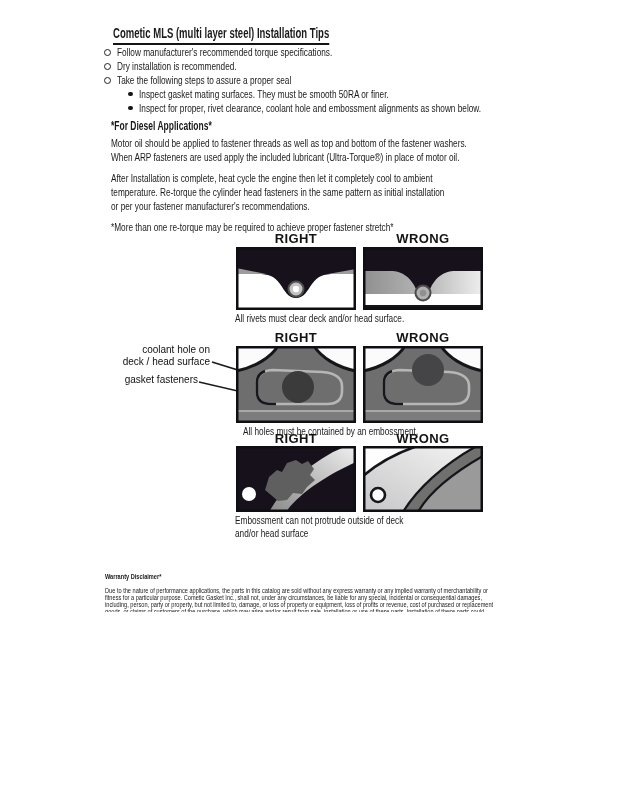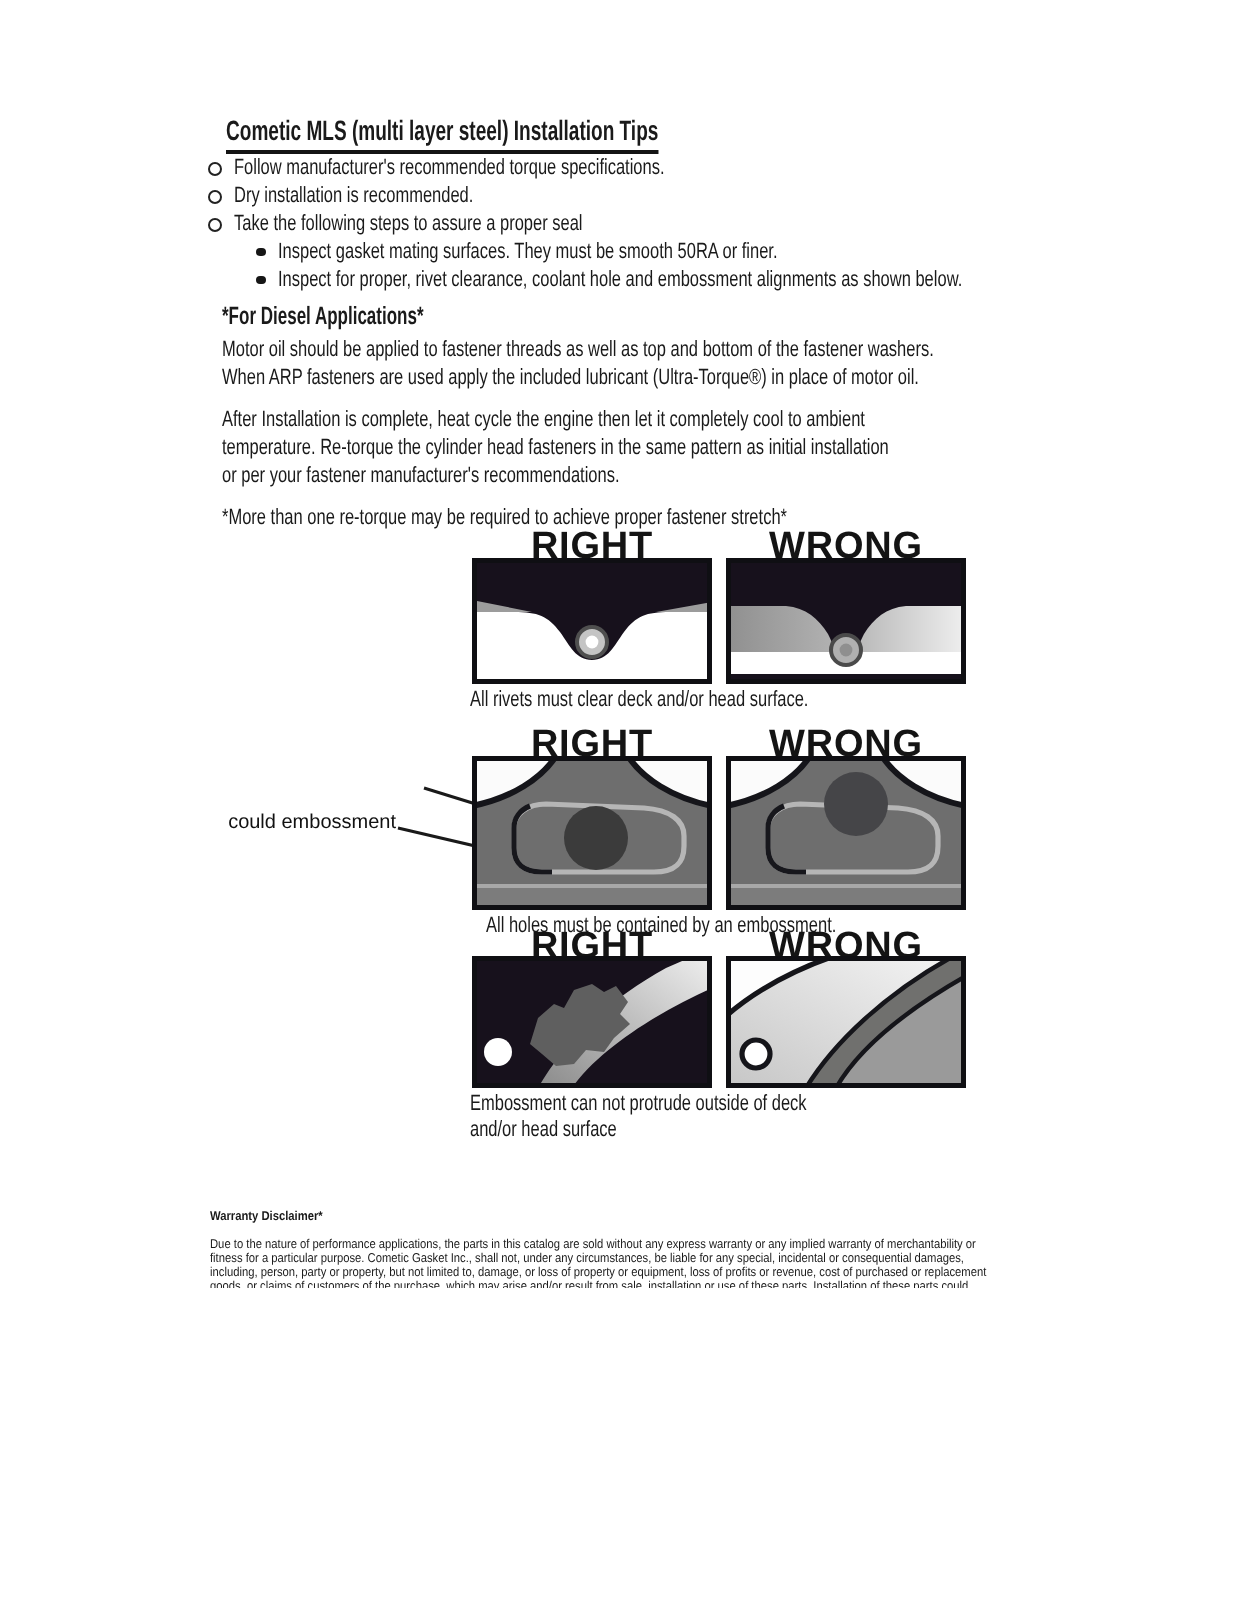--- a/index.html
+++ b/index.html
@@ -1,34 +1,34 @@
 <!DOCTYPE html>
 <html><head>
 <meta charset="utf-8">
 <style>
   html,body { margin:0; padding:0; background:#ffffff; }
   .page { position:relative; width:618px; height:612px; background:#ffffff;
-          font-family:"Liberation Sans", sans-serif; color:#1a1a1a; overflow:hidden;margin-top:32px; }
+          font-family:"Liberation Sans", sans-serif; color:#1a1a1a; overflow:hidden; }
   .abs { position:absolute; margin:0; }
   .pre { white-space:pre-line; }
   .cx  { transform:scaleX(0.75); transform-origin:0 0; }
   .cxb { transform:scaleX(0.68); transform-origin:0 0; }
   .title { left:113px; top:25px; font-size:14px; font-weight:bold; display:inline-block;
            border-bottom:2px solid #141414; padding-bottom:2px; white-space:nowrap; }
   .bullets { left:104px; top:45px; width:560px; }
   .brow { display:flex; height:14px; align-items:flex-start; }
   .brow.sub { margin-left:24px; }
   .ob { width:5px; height:5px; border:1.2px solid #222; border-radius:50%;
         margin:4px 6px 0 0; flex:0 0 auto; }
   .fb { width:4.5px; height:4.5px; background:#161616; border-radius:50%;
         margin:4.5px 6px 0 0; flex:0 0 auto; }
   .body-txt { font-size:11px; line-height:14px; }
   .diesel-h { left:111px; top:119px; font-size:12.5px; font-weight:bold; white-space:nowrap; }
   .para { width:580px; }
-  .rw-label { width:120px; text-align:center; font-size:19px; font-weight:bold;
+  .rw-label { width:120px; text-align:center; font-size:13px; font-weight:bold;
               letter-spacing:0.4px; color:#141414; }
   .cap { font-size:11px; line-height:13px; width:320px; }
   .callout { font-size:10px; line-height:11.5px; text-align:right; color:#111; }
   .legal { left:105px; top:573px; width:470px; font-size:6.4px; line-height:7.1px;
            transform:scaleX(0.88); transform-origin:0 0; }
   .legal p { margin:0 0 7px 0; }
   .legal .lh { font-weight:bold; margin:0 0 7px 0; }
   .footer { left:386px; top:757px; font-size:14px; letter-spacing:0.4px; color:#a21caf; }
   svg.dbox { display:block; }
   svg.leaders { position:absolute; overflow:visible; }
@@ -99,21 +99,23 @@
     <circle cx="60" cy="46" r="7.5" fill="#b0b0b0" stroke="#4a4a4a" stroke-width="2"></circle>
     <circle cx="60" cy="46" r="3.2" fill="#8f8f8f"></circle>
     <rect x="1.25" y="1.25" width="117.5" height="60.5" fill="none" stroke="#0f0f13" stroke-width="2.5"></rect>
   </svg>
 
   <p class="abs cap cx" style="left:235px; top:312px;">All rivets must clear deck and/or head surface.</p>
 
   <div class="abs rw-label" style="left:236px; top:330px;">RIGHT</div>
   <div class="abs rw-label" style="left:363px; top:330px;">WRONG</div>
 
-  <div class="abs callout" style="left:40px; top:374px; width:158px;">could embossment</div>
+  <div class="abs callout pre" style="left:52px; top:344px; width:158px;">coolant hole on
+deck / head surface</div>
+  <div class="abs callout" style="left:40px; top:374px; width:158px;">gasket fasteners</div>
 
   <svg class="leaders" style="left:195px; top:348px; width:110px; height:55px;" viewBox="0 0 110 55">
     <line x1="17" y1="14" x2="101" y2="40" stroke="#1a1a1a" stroke-width="1.6"></line>
     <line x1="4" y1="34" x2="64" y2="48" stroke="#1a1a1a" stroke-width="1.6"></line>
   </svg>
 
   <svg class="abs dbox" style="left:236px; top:346px;" width="120" height="77" viewBox="0 0 120 77">
     <rect width="120" height="77" fill="#6e6e6e"></rect>
     <rect y="65" width="120" height="12" fill="#7c7c7c"></rect>
     <path d="M0,65 H120" stroke="#a8a8a8" stroke-width="2"></path>

